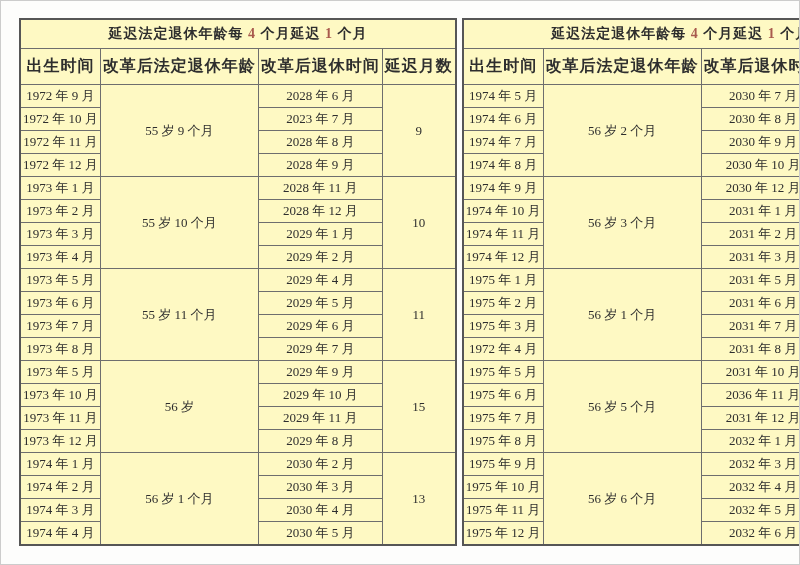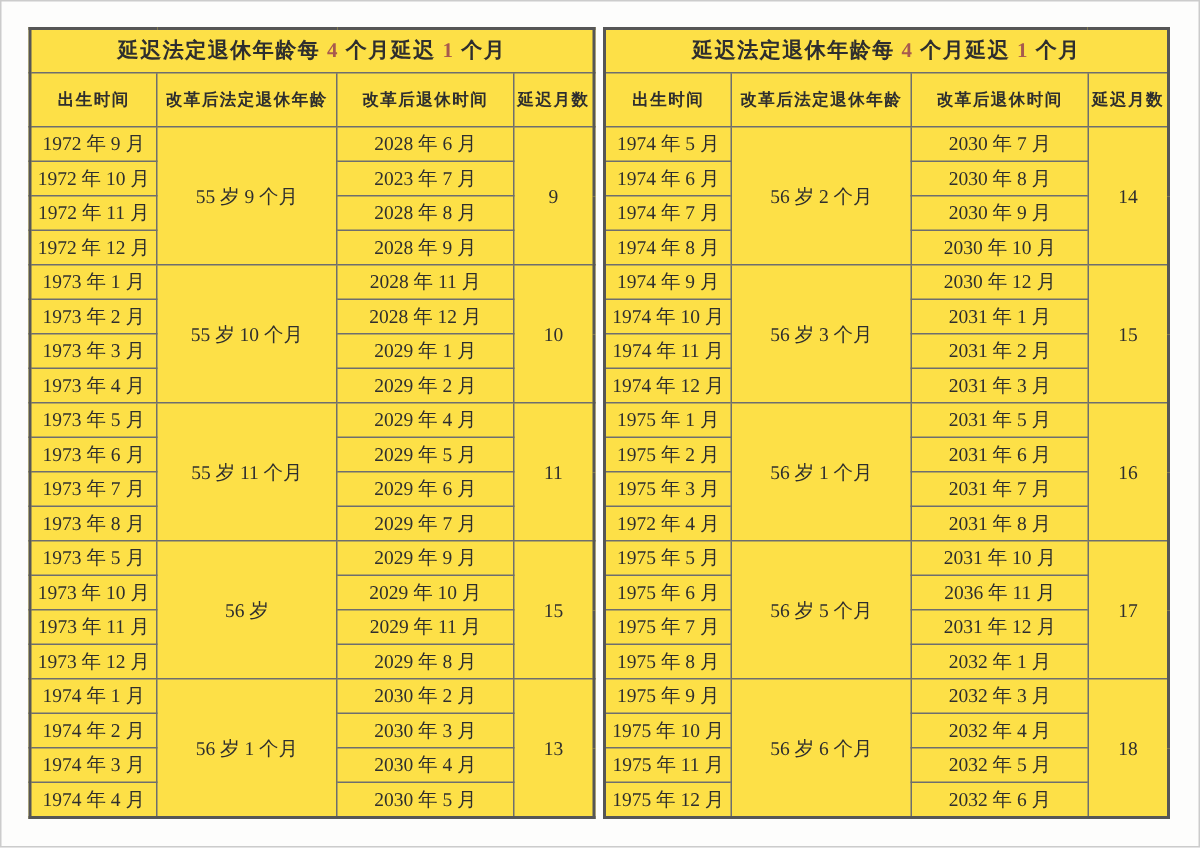--- a/index.html
+++ b/index.html
@@ -11,32 +11,32 @@
   .canvas{
     position:relative;width:800px;height:565px;box-sizing:border-box;
     background:#fdfdfc;border:1px solid #cccccc;overflow:hidden;
   }
   .tables{
     display:flex;gap:5px;
     padding:17px 19px 0 18px;box-sizing:border-box;
   }
   table.rt{
     flex:1 1 0;border-collapse:collapse;table-layout:fixed;
-    border:2px solid #565656;background:#fde047;
+    border:2px solid #565656;background:#fef9c3;
   }
   table.rt th, table.rt td{
     border:1px solid #6e6e6e;
     text-align:center;vertical-align:middle;
     color:#2e2e2e;padding:0 2px;overflow:hidden;white-space:nowrap;
   }
   .title-cell{
     height:28px;font-size:14px;font-weight:bold;letter-spacing:1px;color:#222;
   }
   .head-cell{
-    height:35px;font-size:11px;font-weight:bold;letter-spacing:1px;color:#262626;font-family:Liberation Mono, monospace;
+    height:35px;font-size:16px;font-weight:bold;letter-spacing:1px;color:#262626;font-family:Liberation Mono, monospace;
   }
   table.rt td{height:22px;font-size:13px;}
   .num-accent{color:#a85a4e;}
   col.c-birth{width:22.5%;}
   col.c-age{width:32%;}
   col.c-retire{width:31.5%;}
   col.c-delay{width:14%;}
 </style>
 </head>
 <body>

